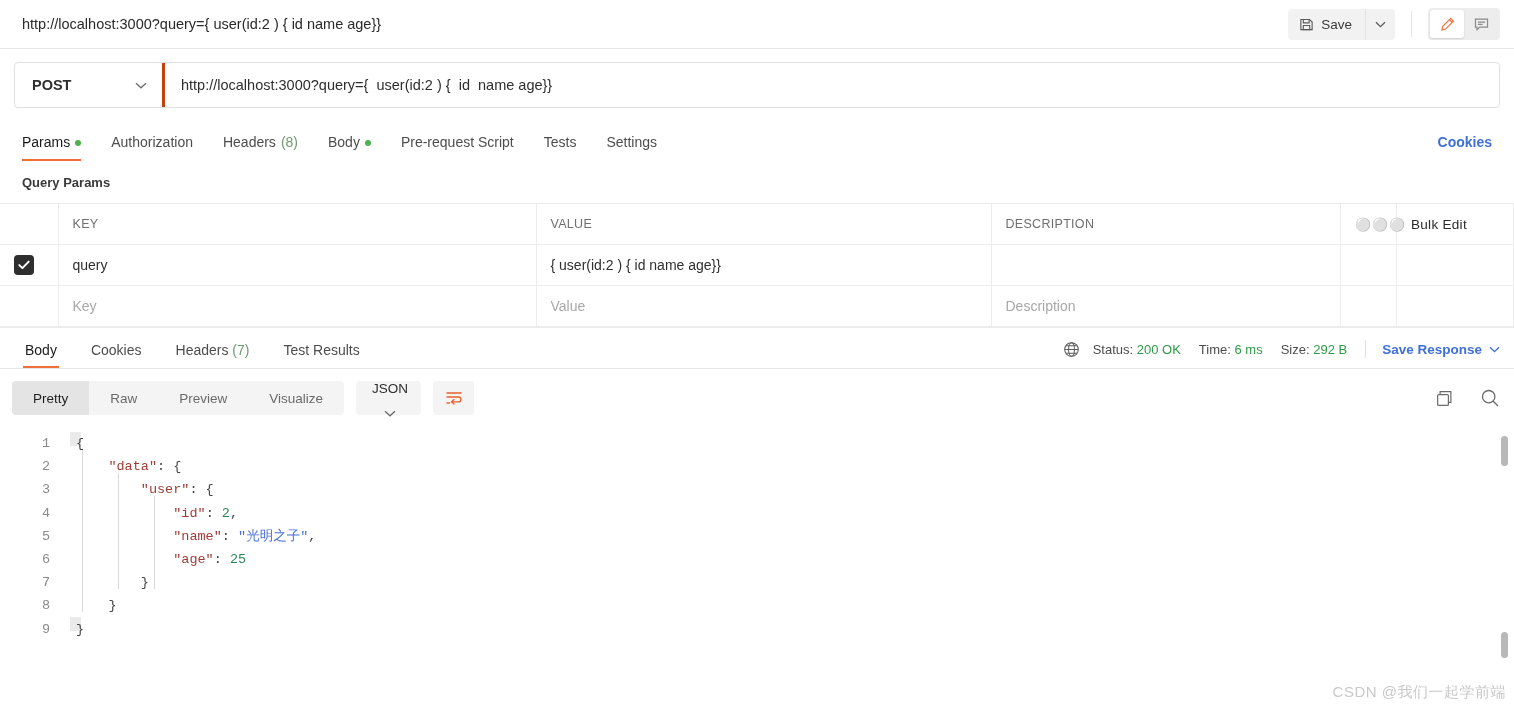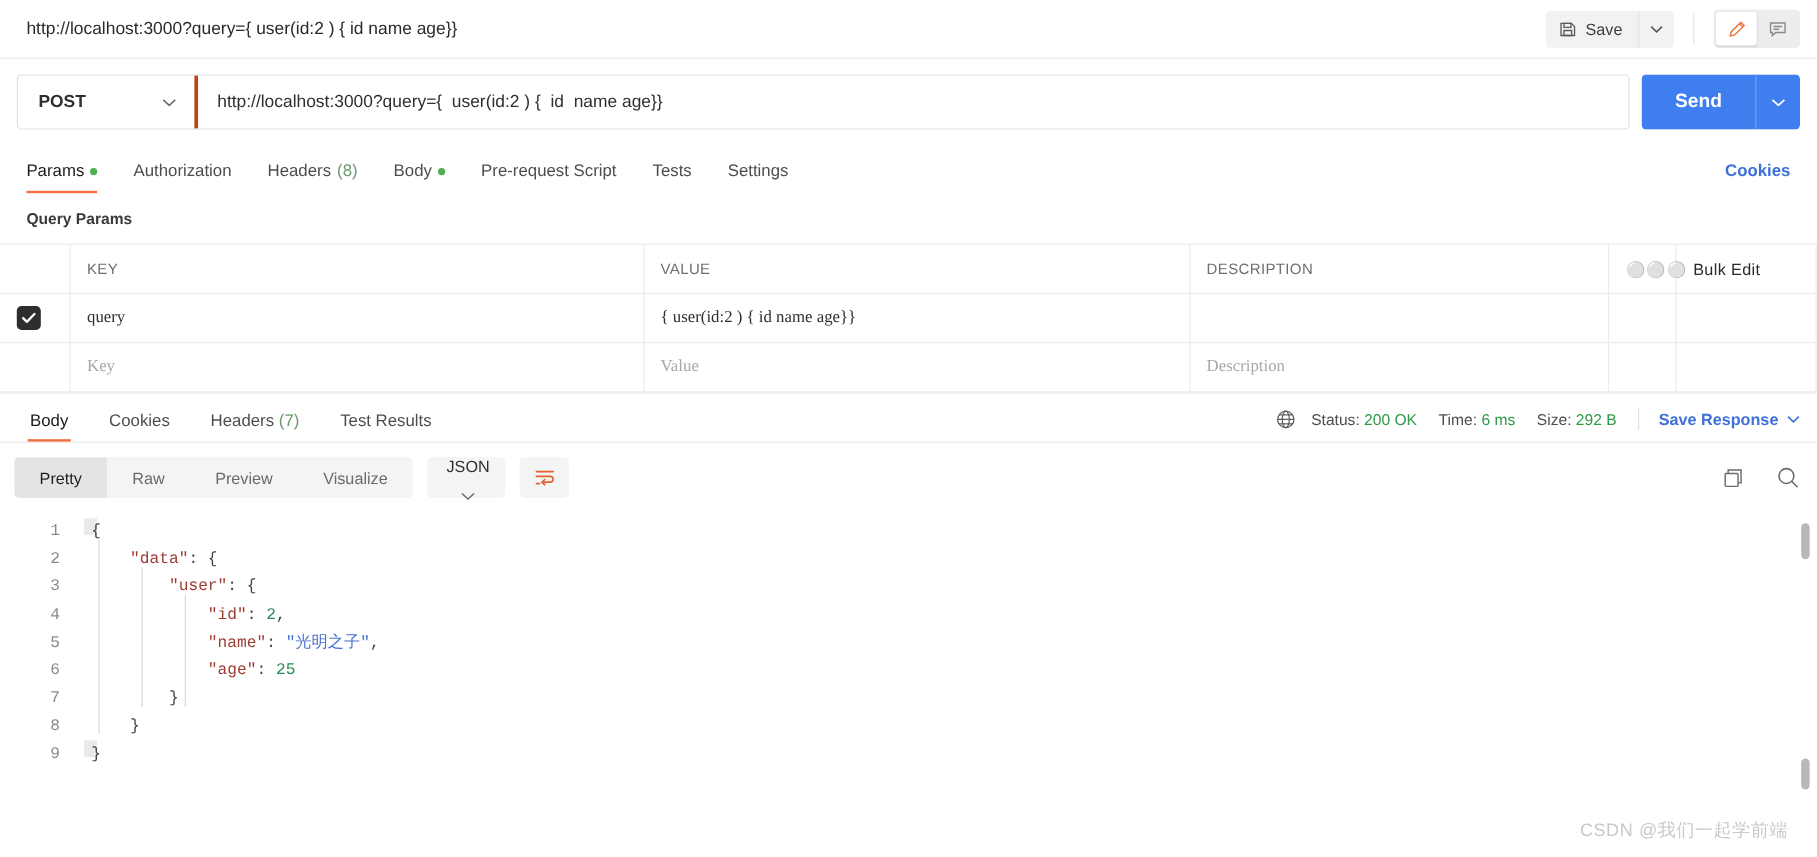--- a/index.html
+++ b/index.html
@@ -155,21 +155,21 @@
   }
   table.params tr > *:first-child { border-left: none; }
   th.c-check, td.c-check { width: 58px; border-right: none; padding-left: 26px; }
   th.c-key,  td.c-key  { width: 478px; }
   th.c-val,  td.c-val  { width: 455px; }
   th.c-desc, td.c-desc { width: auto; }
   th.c-dots, td.c-dots { width: 56px; text-align: center; padding: 0; }
   th.c-bulk, td.c-bulk { width: 117px; border-right: none; padding-left: 18px; }
   th { font-size: 12.5px; color: #6f6f6f; letter-spacing: .3px; }
   th.c-bulk { font-size: 13.5px; color: #2a2a2a; font-weight: bold; cursor: pointer; }
-  td { font-size: 14px; color: #2f2f2f; font-family: Liberation Serif, serif; }
+  td { font-size: 14px; color: #2f2f2f; }
   td.placeholder, .ph { color: #a8a8a8; }
   .checkbox {
     width: 20px; height: 20px; border-radius: 4px;
     background: #2e2e2e;
     display: flex; align-items: center; justify-content: center;
     cursor: pointer;
   }
   .dots-glyph { font-size: 13px; color: #4a4a4a; letter-spacing: 1px; }
 
   
@@ -271,21 +271,21 @@
   }
 
   .vscroll {
     position: absolute; right: 6px; top: 10px;
     width: 7px; height: 222px;
   }
   .vthumb { position: absolute; right: 0; width: 7px; background: #b8b8b8; border-radius: 4px; }
 
   
   .watermark {
-    position: absolute; right: 24px; bottom: 12px;
+    position: absolute; right: 8px; bottom: 12px;
     font-size: 15px; color: #c9c9c9;
     font-family: "Liberation Sans", sans-serif;
     letter-spacing: .5px;
   }
   svg { display: block; }
 </style>
 </head>
 <body>
 
 <div class="topbar">
@@ -337,30 +337,20 @@
     <div class="method-sel">
       <span>POST</span>
       <span>
         <svg width="12" height="7" viewBox="0 0 12 7" fill="none" stroke="#6a6a6a" stroke-width="1.25">
             <path d="M1 1.2 6 5.8 11 1.2"></path>
           </svg>
       </span>
     </div>
     <input class="url-input" type="text" value="http://localhost:3000?query={  user(id:2 ) {  id  name age}}" style="">
   </div>
-  <div class="send-group">
-    <button class="send-btn">Send</button>
-    <button class="send-caret">
-      <span>
-        <svg width="12" height="7" viewBox="0 0 12 7" fill="none" stroke="#ffffff" stroke-width="1.5">
-            <path d="M1 1.2 6 5.8 11 1.2"></path>
-          </svg>
-      </span>
-    </button>
-  </div>
 </div>
 
 <div class="reqtabs">
   <div class="rtab active">
     <span>Params</span>
     <span class="dot"></span>
   </div>
   <div class="rtab">
     <span>Authorization</span>
   </div>

